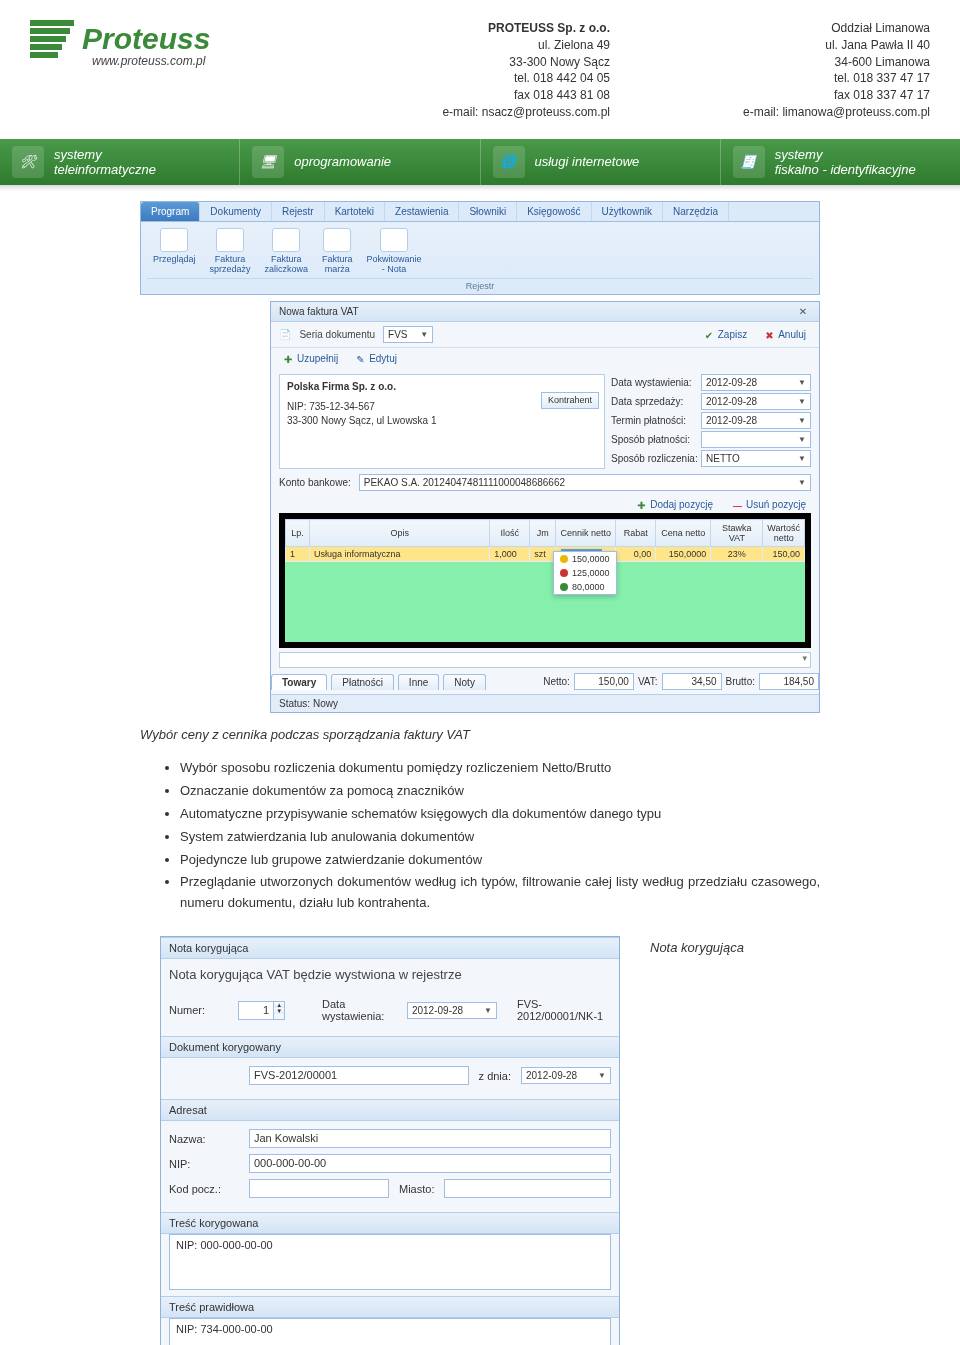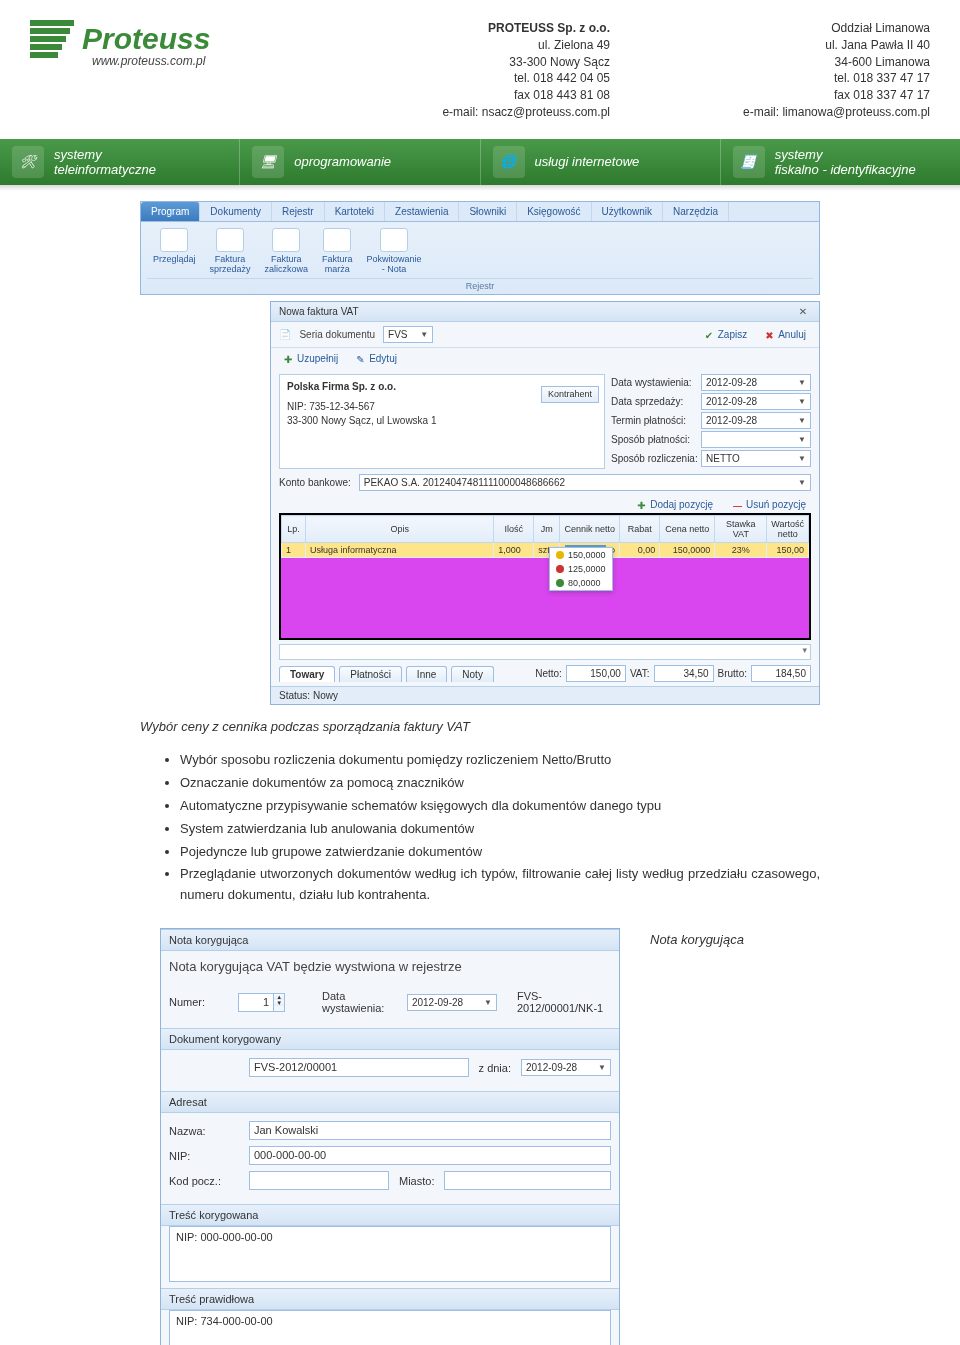--- a/index.html
+++ b/index.html
@@ -49,49 +49,49 @@
   .btn-sm { display:inline-flex; align-items:center; gap:3px; padding:1px 5px; font-size:10px; color:#2a5a9a; }
   .ico { width:10px; height:10px; display:inline-block; }
   .green-check::before { content:"✔"; color:#3a8a3a; font-size:10px; }
   .red-x::before { content:"✖"; color:#c33; font-size:10px; }
   .plus::before { content:"✚"; color:#3a8a3a; font-size:10px; }
   .pencil::before { content:"✎"; color:#2a5a9a; font-size:10px; }
   .minus::before { content:"—"; color:#c33; font-weight:bold; font-size:9px; }
 
   .two-col { display:flex; gap:6px; padding:5px 8px; }
   .left-box { flex:1; border:1px solid #b5cfe8; background:#fff; padding:5px 7px; font-size:10px; line-height:1.4; position:relative; }
-  .left-box .kbtn { position:absolute; right:5px; top:11px; border:1px solid #9fbee3; background:linear-gradient(#fafcff,#e2edf9); padding:1px 6px; font-size:9px; }
+  .left-box .kbtn { position:absolute; right:5px; top:17px; border:1px solid #9fbee3; background:linear-gradient(#fafcff,#e2edf9); padding:1px 6px; font-size:9px; }
   .right-box { width:200px; font-size:10px; }
   .right-box .frow { display:flex; align-items:center; margin-bottom:2px; }
   .right-box .flbl { flex:0 0 90px; }
   .right-box .combo { flex:1; }
 
   .bank-row { padding:0 8px 5px; display:flex; align-items:center; gap:8px; font-size:10px; }
   .bank-row .combo { flex:1; }
 
   .pos-toolbar { display:flex; justify-content:flex-end; padding:2px 8px; gap:10px; font-size:10px; }
 
-  .grid { margin:0 8px; border:2px solid #000000; background:#d946ef; font-size:9px; }
+  .grid { margin:0 8px; border:6px solid #000000; background:#86efac; font-size:9px; }
   .grid table { width:100%; border-collapse:collapse; }
   .grid th { background: linear-gradient(#f3f7fc,#e2edf9); border:1px solid #c3d8ef; padding:3px 4px; font-weight:normal; color:#333; }
   .grid td { border:1px solid #e2edf9; padding:2px 4px; }
   .grid .selrow td { background:#ffe58a; }
   .cell-highlight { background:#5b9bd5; color:#fff; padding:0 2px; }
   .price-popup { position:absolute; border:1px solid #9fbee3; background:#fff; box-shadow:0 2px 5px rgba(0,0,0,.2); font-size:9px; }
   .price-popup div { padding:2px 6px; display:flex; align-items:center; gap:4px; }
   .dot { width:8px; height:8px; border-radius:50%; display:inline-block; }
   .dot.y { background:#e8b800; }
   .dot.r { background:#c33; }
   .dot.g { background:#3a8a3a; }
   .grid-pad { height:80px; }
 
   .filter-row { margin:4px 8px 0; border:1px solid #b5cfe8; background:#fff; height:16px; display:flex; justify-content:flex-end; padding-right:3px; }
   .filter-row .arr2 { font-size:9px; color:#777; }
 
-  .bottom-tabs { margin:5px 8px 0; display:flex; align-items:center; gap:4px; font-size:10px; }
+  .bottom-tabs { margin:5px 0 0; display:flex; align-items:center; gap:4px; font-size:10px; }
   .btab { border:1px solid #9fbee3; background: linear-gradient(#fafcff,#e2edf9); padding:2px 10px; border-bottom:none; border-radius:3px 3px 0 0; }
   .btab.active { background:#fff; font-weight:bold; }
   .totals { margin-left:auto; display:flex; gap:4px; align-items:center; }
   .totals .combo { min-width:60px; justify-content:flex-end; }
 
   .status { border-top:1px solid #b5cfe8; background:#e2edf9; padding:3px 8px; font-size:10px; margin-top:4px; }
 
   
   .caption { font-style: italic; font-size: 13px; padding: 14px 0 16px 0; }
   .bullets { font-size: 13px; line-height: 1.6; padding-left: 40px; }

